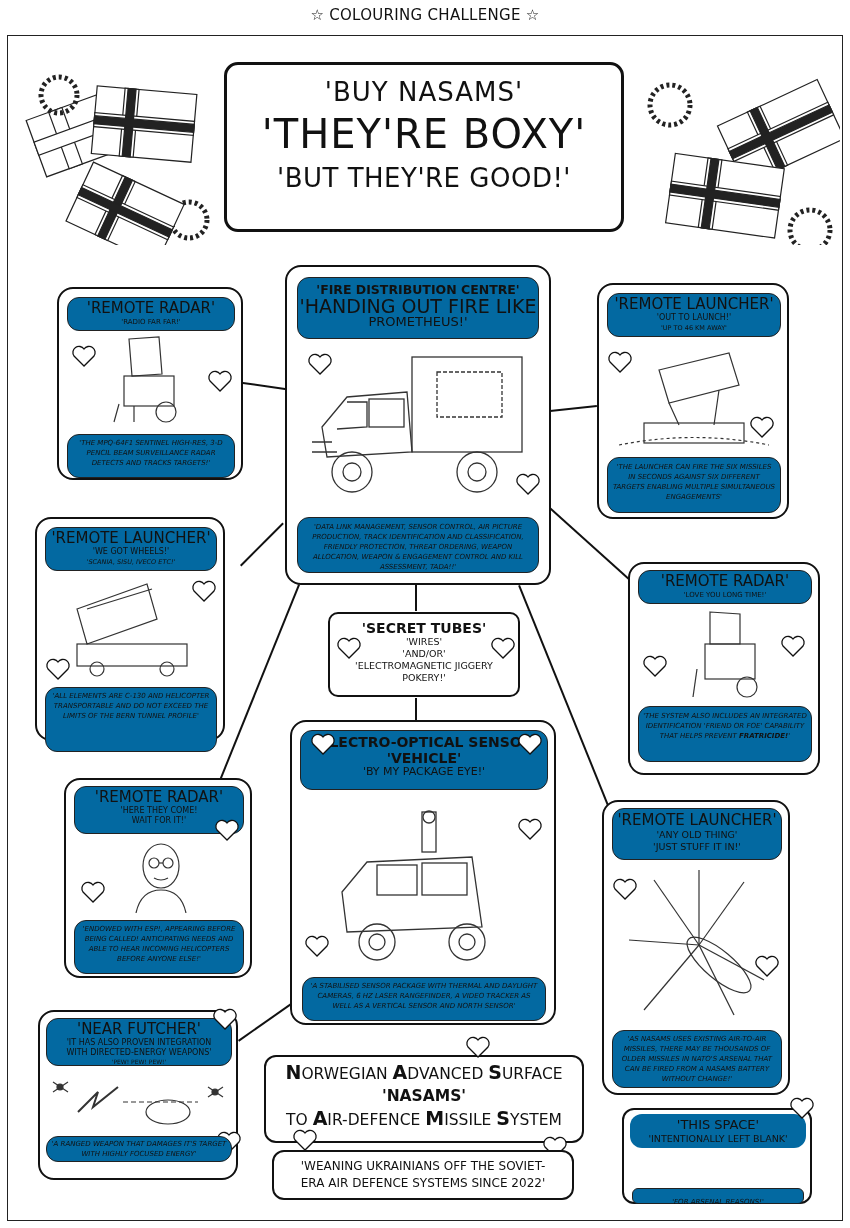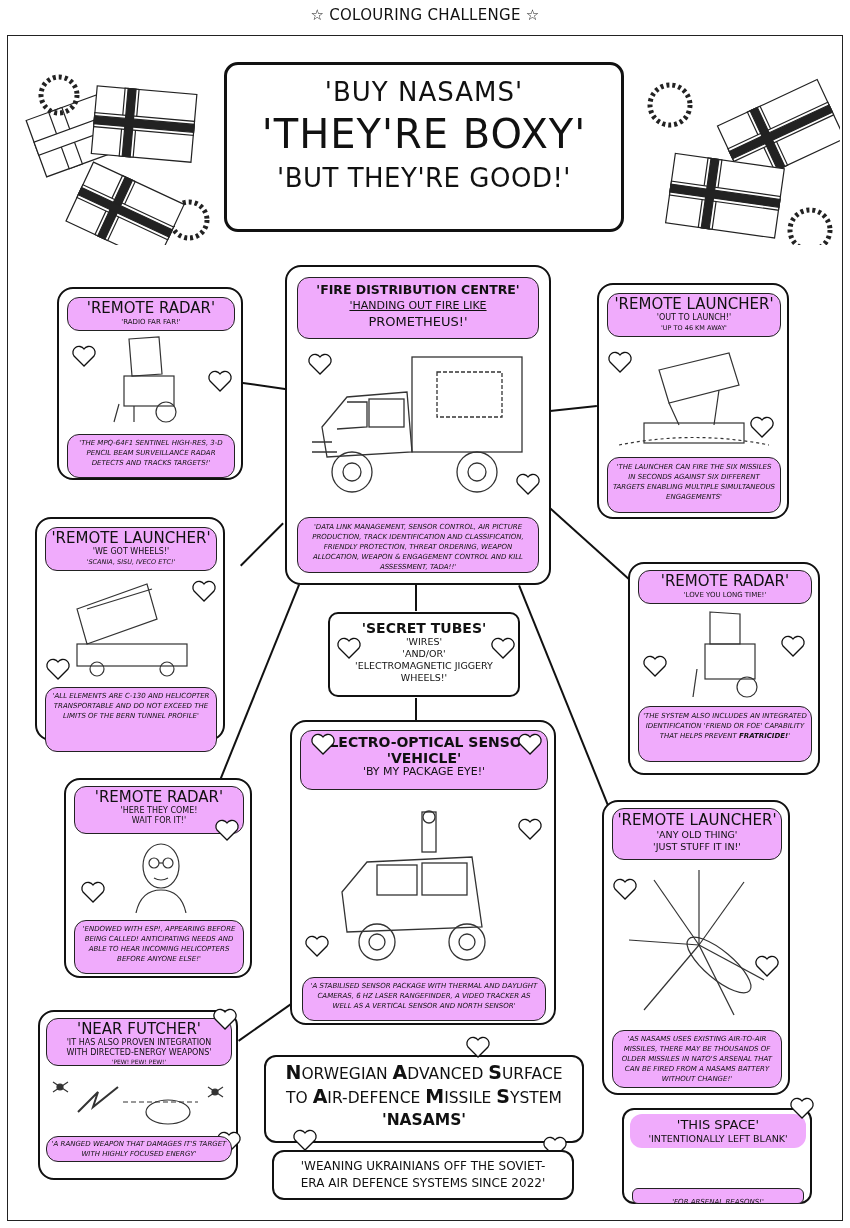--- a/index.html
+++ b/index.html
@@ -2,21 +2,21 @@
 <html><head>
 <meta charset="utf-8">
 <style>
   * { box-sizing: border-box; margin: 0; padding: 0; }
   html, body { width: 850px; height: 1228px; background: #ffffff; overflow: hidden; }
   body { position: relative; font-family: "DejaVu Sans", sans-serif; color: #111; }
   .abs { position: absolute; }
   .top-title { left: 0; top: 6px; width: 850px; text-align: center; font-size: 15px; letter-spacing: 0.3px; }
   .frame { left: 7px; top: 35px; width: 836px; height: 1186px; border: 1.5px solid #222; }
   .card { position: absolute; border: 2px solid #111; border-radius: 16px; background: #fff; }
-  .inner { position: absolute; border: 1.5px solid #222; border-radius: 12px; background: #f0abfc; text-align: center; }
+  .inner { position: absolute; border: 1.5px solid #222; border-radius: 12px; background: #0369a1; text-align: center; }
   .h1 { font-size: 15px; line-height: 17px; }
   .h1b { font-size: 14px; font-weight: bold; line-height: 16px; }
   .s1 { font-size: 9.5px; line-height: 12px; }
   .s2 { font-size: 7px; line-height: 10px; }
   .desc { font-size: 7px; line-height: 10px; font-style: italic; padding: 7px 4px; }
   .pic { position: absolute; border: none; }
   .heart { position: absolute; width: 26px; height: 24px; }
   .line { position: absolute; height: 1.5px; background: #111; transform-origin: 0 0; }
   .flags { position: absolute; }
   .title-box { left: 224px; top: 62px; width: 400px; height: 170px; border: 3px solid #111; border-radius: 14px; text-align: center; background: #fff; }
@@ -98,21 +98,21 @@
 
 <div class="abs title-box">
   <div class="t1">'BUY NASAMS'</div>
   <div class="t2">'THEY'RE BOXY'</div>
   <div class="t3">'BUT THEY'RE GOOD!'</div>
 </div>
 
 <div class="card" style="left:285px;top:265px;width:266px;height:320px;">
   <div class="inner" style="left:10px;top:10px;width:242px;height:62px;padding-top:4px;">
     <div class="h1b" style="font-size:12.5px;">'FIRE DISTRIBUTION CENTRE'</div>
-    <div class="h1" style="font-size:11px;line-height:16px;text-decoration:underline;">'HANDING OUT FIRE LIKE</div>
+    <div class="h1" style="font-size:19px;line-height:16px;">'HANDING OUT FIRE LIKE</div>
     <div class="h1" style="font-size:13px;line-height:16px;">PROMETHEUS!'</div>
   </div>
   <svg class="pic" style="left:20px;top:80px;" width="220" height="160" viewBox="0 0 220 160">
     <g fill="none" stroke="#333" stroke-width="1.3">
       <rect x="105" y="10" width="110" height="95"></rect>
       <path d="M15 80 L40 50 L100 45 L105 105 L20 110 Z"></path>
       <path d="M40 55 L60 55 L60 80 L30 82"></path>
       <rect x="62" y="52" width="35" height="28"></rect>
       <circle cx="45" cy="125" r="20"></circle>
         <circle cx="45" cy="125" r="9"></circle>
@@ -198,21 +198,21 @@
       <path d="M13 22 L3 12 A6 6 0 0 1 13 5 A6 6 0 0 1 23 12 Z" fill="#fff" stroke="#111" stroke-width="1.3"></path>
     </svg>
   <div class="inner desc" style="left:8px;top:168px;width:172px;height:65px;padding-top:3px;">'ALL ELEMENTS ARE C-130 AND HELICOPTER TRANSPORTABLE AND DO NOT EXCEED THE LIMITS OF THE BERN TUNNEL PROFILE'</div>
 </div>
 
 <div class="card" style="left:328px;top:612px;width:192px;height:85px;border-radius:10px;text-align:center;padding-top:6px;">
   <div class="h1b">'SECRET TUBES'</div>
   <div class="s1">'WIRES'</div>
   <div class="s1">'AND/OR'</div>
   <div class="s1">'ELECTROMAGNETIC JIGGERY</div>
-  <div class="s1">WHEELS!'</div>
+  <div class="s1">POKERY!'</div>
   <svg class="heart" style="left:6px;top:22px;" viewBox="0 0 26 24">
       <path d="M13 22 L3 12 A6 6 0 0 1 13 5 A6 6 0 0 1 23 12 Z" fill="#fff" stroke="#111" stroke-width="1.3"></path>
     </svg>
   <svg class="heart" style="left:160px;top:22px;" viewBox="0 0 26 24">
       <path d="M13 22 L3 12 A6 6 0 0 1 13 5 A6 6 0 0 1 23 12 Z" fill="#fff" stroke="#111" stroke-width="1.3"></path>
     </svg>
 </div>
 
 <div class="card" style="left:628px;top:562px;width:192px;height:213px;">
   <div class="inner" style="left:8px;top:6px;width:174px;height:34px;padding-top:2px;">
@@ -348,24 +348,24 @@
   <svg class="heart" style="left:176px;top:118px;" viewBox="0 0 26 24">
       <path d="M13 22 L3 12 A6 6 0 0 1 13 5 A6 6 0 0 1 23 12 Z" fill="#fff" stroke="#111" stroke-width="1.3"></path>
     </svg>
   <div class="inner desc" style="left:6px;top:124px;width:186px;height:26px;padding-top:2px;">'A RANGED WEAPON THAT DAMAGES IT'S TARGET WITH HIGHLY FOCUSED ENERGY'</div>
 </div>
 
 <div class="abs nasams-box">
   <div>
     <span class="cap">N</span><span>ORWEGIAN </span><span class="cap">A</span><span>DVANCED </span><span class="cap">S</span><span>URFACE</span>
   </div>
+  <div style="font-weight:bold;">'NASAMS'</div>
   <div>
     <span>TO </span><span class="cap">A</span><span>IR-DEFENCE </span><span class="cap">M</span><span>ISSILE </span><span class="cap">S</span><span>YSTEM</span>
   </div>
-  <div style="font-weight:bold;">'NASAMS'</div>
 </div>
 <svg class="heart" style="left:465px;top:1035px;" viewBox="0 0 26 24">
     <path d="M13 22 L3 12 A6 6 0 0 1 13 5 A6 6 0 0 1 23 12 Z" fill="#fff" stroke="#111" stroke-width="1.3"></path>
   </svg>
 <svg class="heart" style="left:292px;top:1128px;" viewBox="0 0 26 24">
     <path d="M13 22 L3 12 A6 6 0 0 1 13 5 A6 6 0 0 1 23 12 Z" fill="#fff" stroke="#111" stroke-width="1.3"></path>
   </svg>
 <svg class="heart" style="left:542px;top:1135px;" viewBox="0 0 26 24">
     <path d="M13 22 L3 12 A6 6 0 0 1 13 5 A6 6 0 0 1 23 12 Z" fill="#fff" stroke="#111" stroke-width="1.3"></path>
   </svg>

